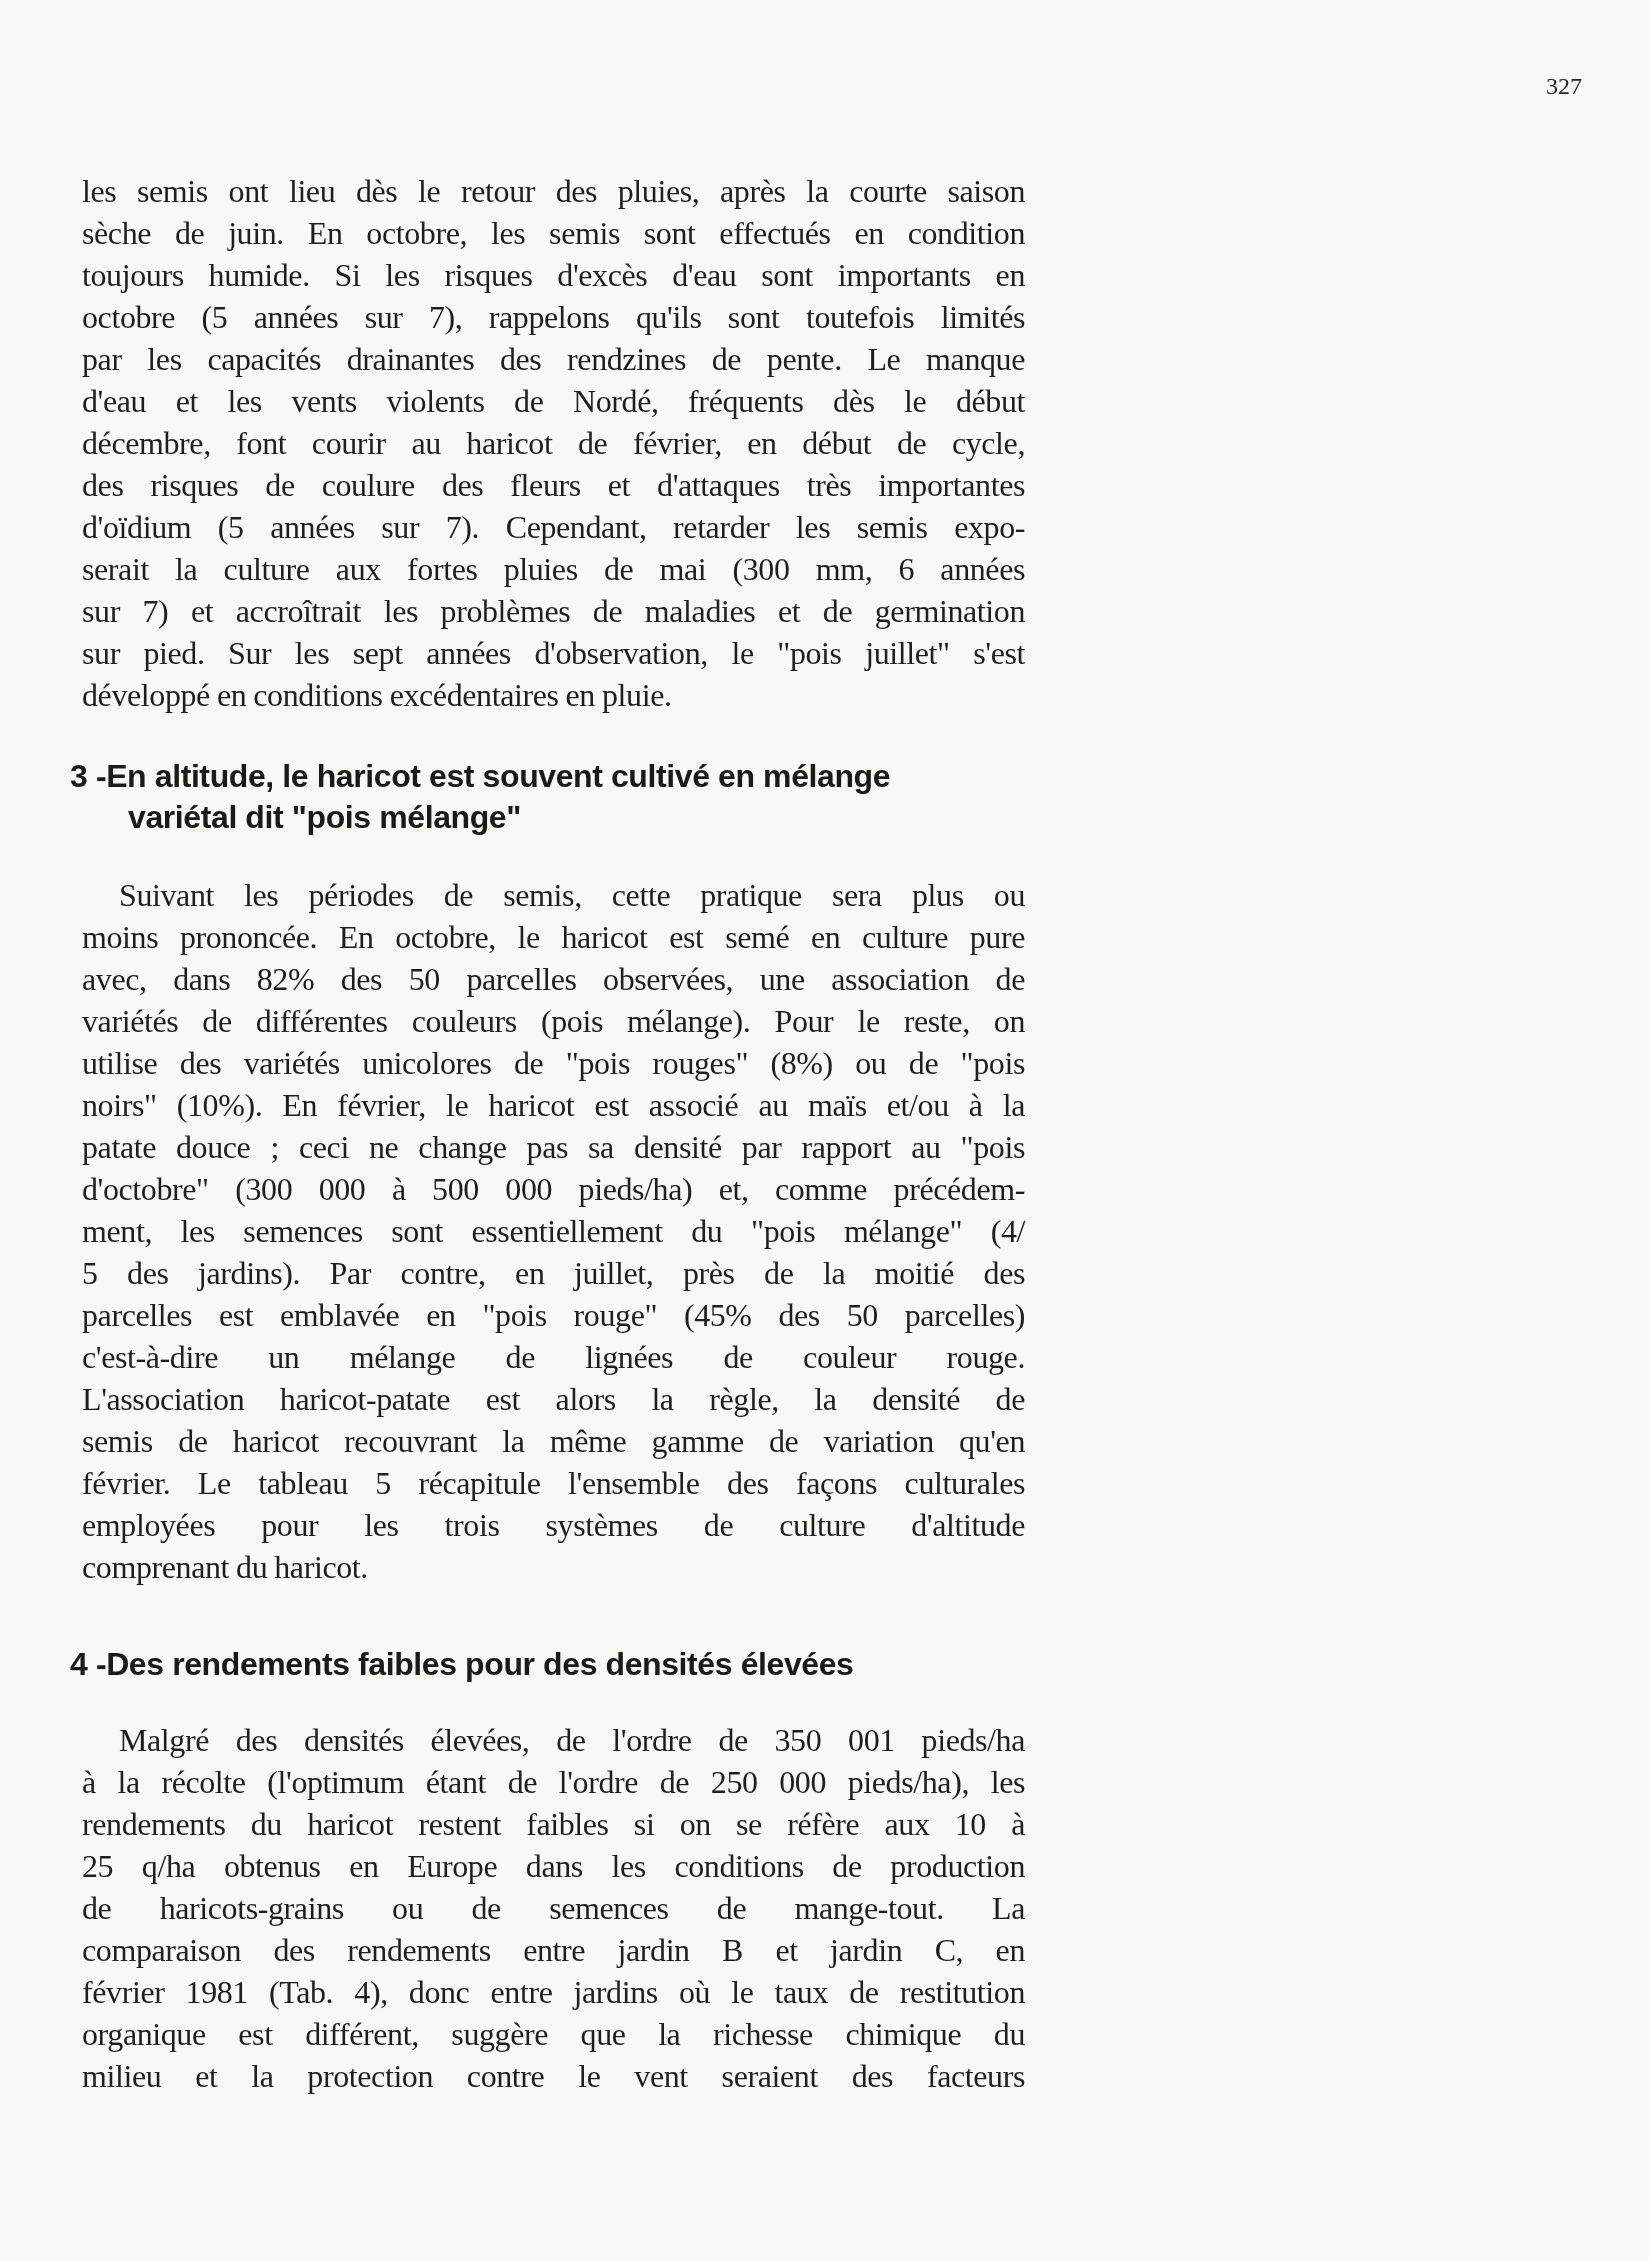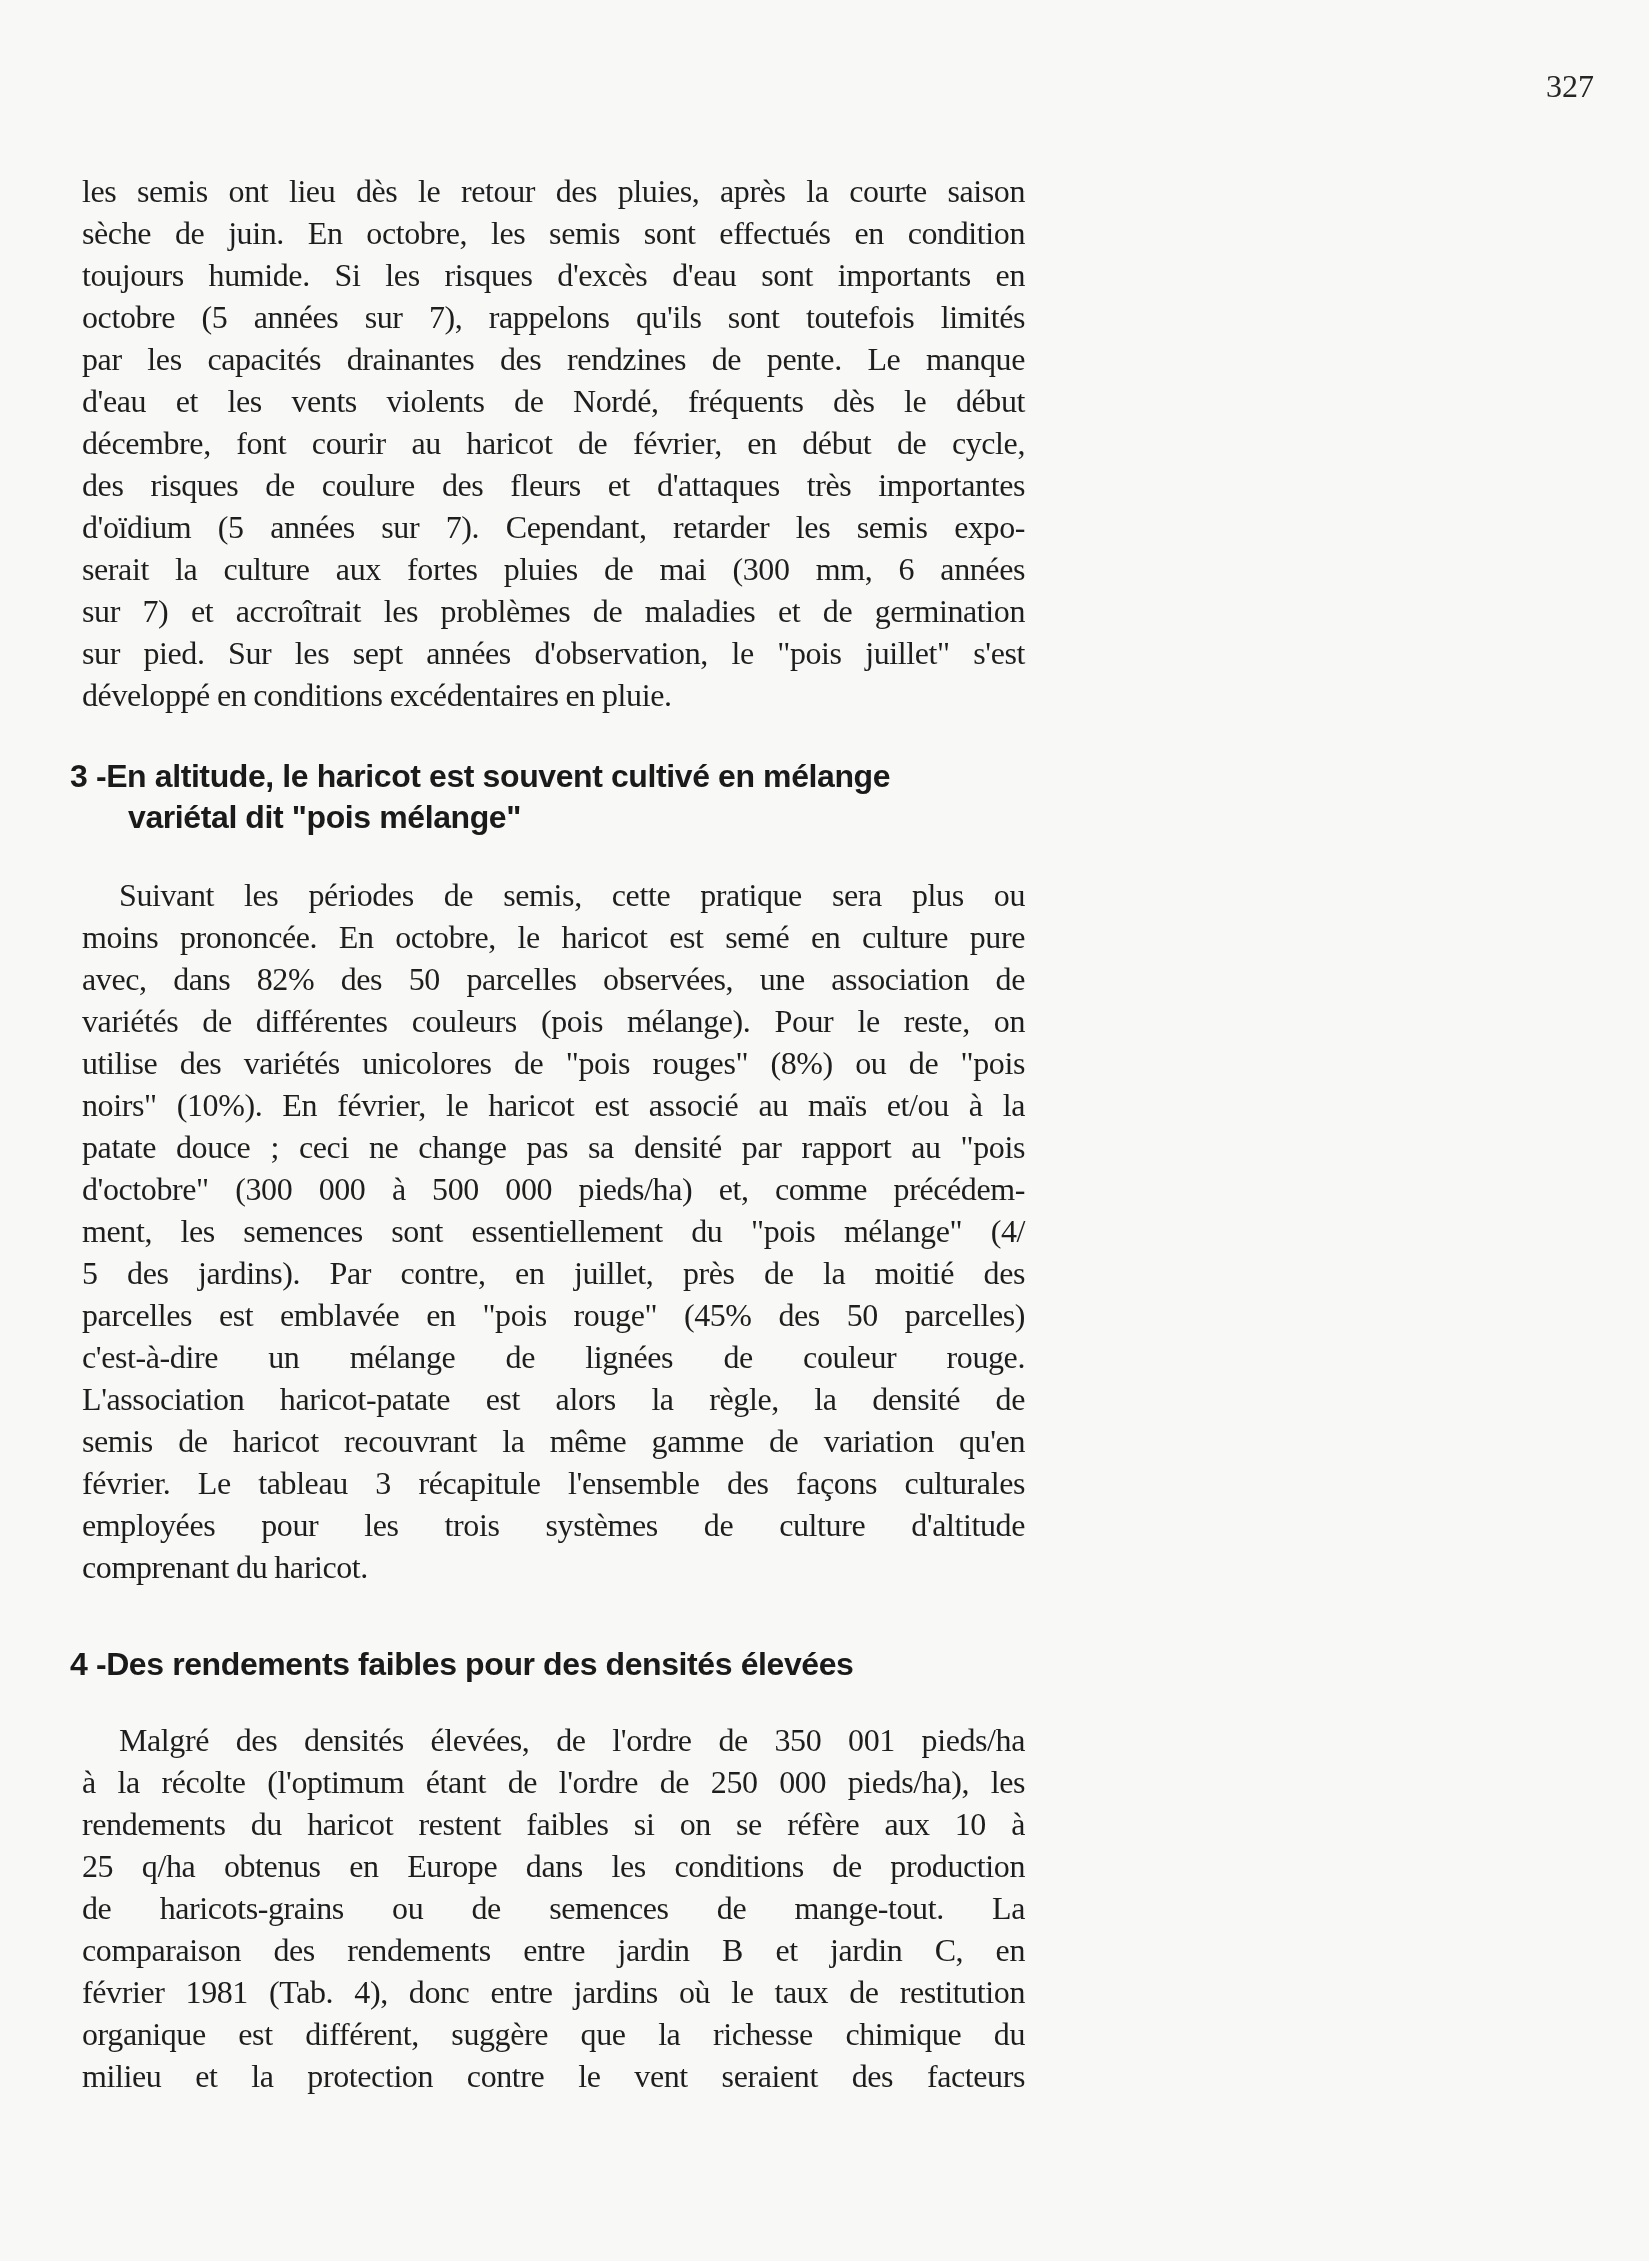--- a/index.html
+++ b/index.html
@@ -12,21 +12,21 @@
       background: #f8f8f7;
       position: relative;
       overflow: hidden;
       color: #1e1e1e;
     }
     .page-number {
       position: absolute;
       left: 1546px;
       top: 67px;
       font-family: "Liberation Serif", "DejaVu Serif", serif;
-      font-size: 32px;
+      font-size: 24px;
       line-height: 39px;
       color: #262626;
       letter-spacing: 0px;
     }
     .column {
       position: absolute;
       left: 70px;
       top: 170px;
       width: 967px;
     }
@@ -110,21 +110,21 @@
       <span class="line">utilise des variétés unicolores de "pois rouges" (8%) ou de "pois</span>
       <span class="line">noirs" (10%). En février, le haricot est associé au maïs et/ou à la</span>
       <span class="line">patate douce ; ceci ne change pas sa densité par rapport au "pois</span>
       <span class="line">d'octobre" (300 000 à 500 000 pieds/ha) et, comme précédem-</span>
       <span class="line">ment, les semences sont essentiellement du "pois mélange" (4/</span>
       <span class="line">5 des jardins). Par contre, en juillet, près de la moitié des</span>
       <span class="line">parcelles est emblavée en "pois rouge" (45% des 50 parcelles)</span>
       <span class="line">c'est-à-dire un mélange de lignées de couleur rouge.</span>
       <span class="line">L'association haricot-patate est alors la règle, la densité de</span>
       <span class="line">semis de haricot recouvrant la même gamme de variation qu'en</span>
-      <span class="line">février. Le tableau 3 récapitule l'ensemble des façons culturales</span>
+      <span class="line">février. Le tableau 5 récapitule l'ensemble des façons culturales</span>
       <span class="line">employées pour les trois systèmes de culture d'altitude</span>
       <span class="line last">comprenant du haricot.</span>
     </p>
 
   <h2 class="heading" id="heading-4">
     <span class="num">4 - </span><span>Des rendements faibles pour des densités élevées</span>
   </h2>
 
   <p class="para" id="para-3">
       <span class="line indent">Malgré des densités élevées, de l'ordre de 350 001 pieds/ha</span>

